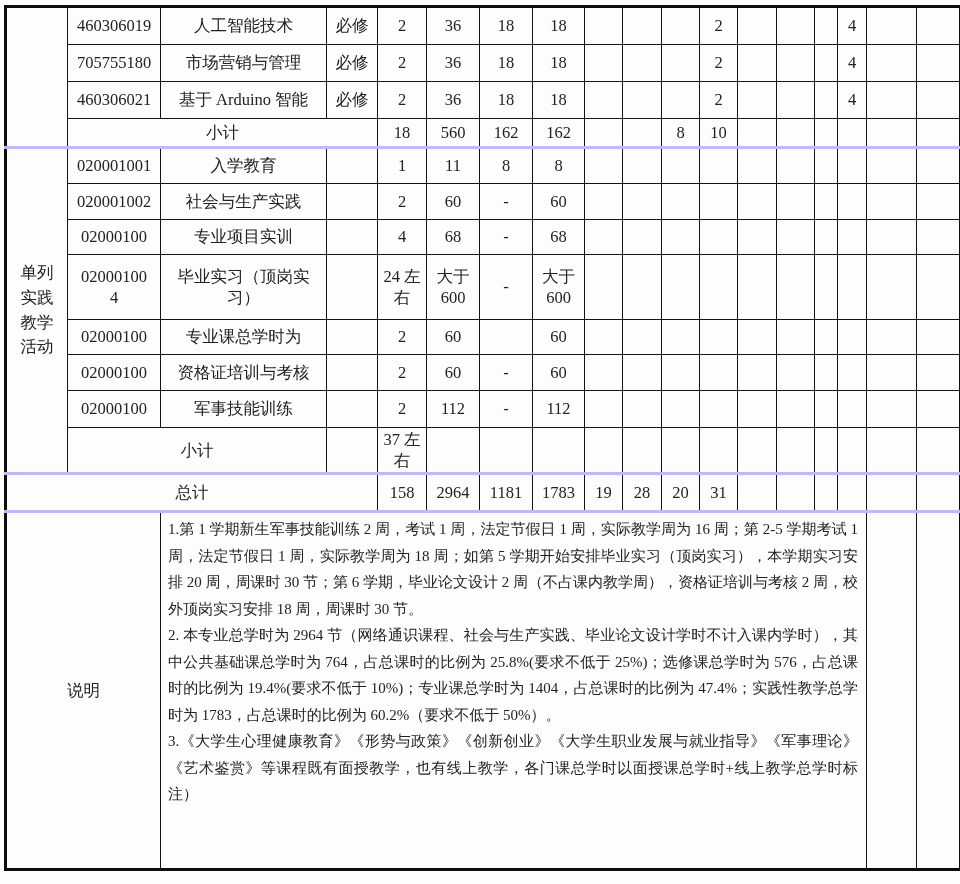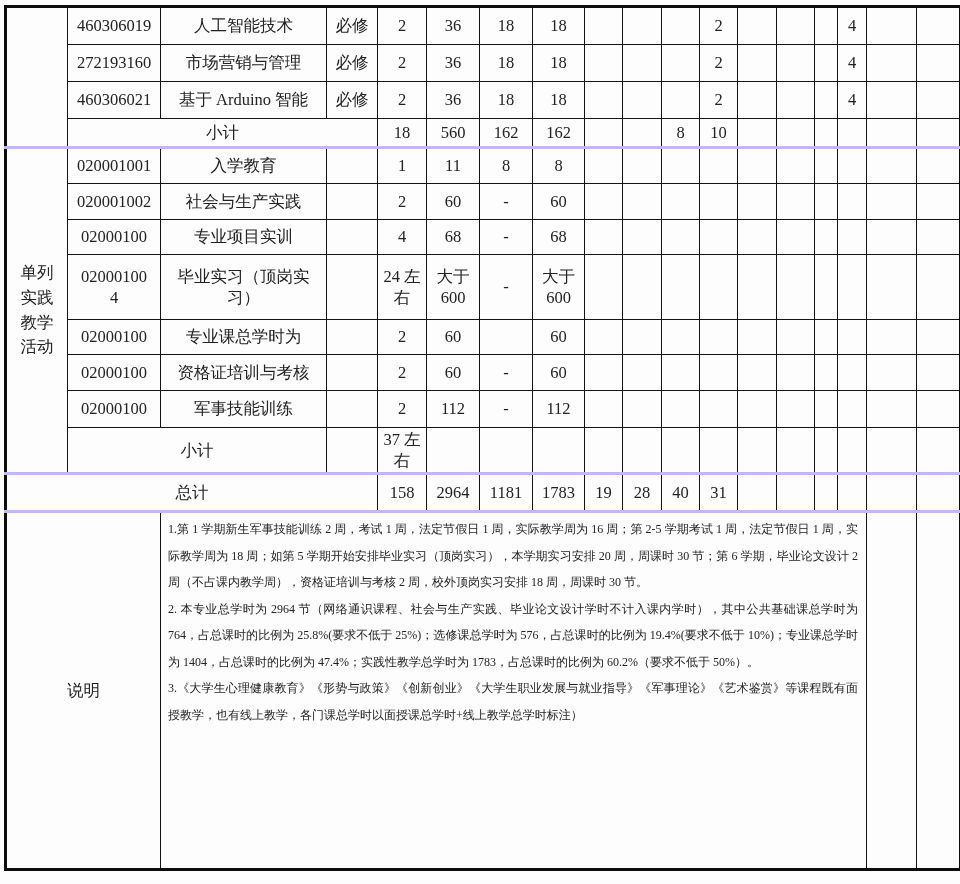--- a/index.html
+++ b/index.html
@@ -18,21 +18,21 @@
     font-size:16.5px;line-height:1.28;color:#222;
     padding:1px 2px;overflow:hidden;
     white-space:pre-line;
   }
   tr.sep td{border-top:3px solid #c4b5fd;}
   td.name{padding:1px 3px;}
   td.notes-cell{
     text-align:justify;vertical-align:top;
     padding:3px 8px 3px 7px;white-space:normal;
   }
-  td.notes-cell p{margin:0;font-size:12px;line-height:26.5px;color:#222;}
+  td.notes-cell p{margin:0;font-size:15px;line-height:26.5px;color:#222;}
   td.cat{line-height:1.5;}
 </style>
 </head>
 <body>
 
 <div class="sheet">
 <table class="plan">
 <colgroup>
   <col style="width:62px">
         <col style="width:93px">
@@ -69,21 +69,21 @@
   <td></td>
   <td>2</td>
   <td></td>
   <td></td>
   <td></td>
   <td>4</td>
   <td></td>
   <td></td>
 </tr>
 <tr style="height:37px">
-  <td>272193160</td>
+  <td>705755180</td>
   <td class="name">市场营销与管理</td>
   <td>必修</td>
   <td>2</td>
   <td>36</td>
   <td>18</td>
   <td>18</td>
   <td></td>
   <td></td>
   <td></td>
   <td>2</td>
@@ -294,21 +294,21 @@
 </tr>
 
 <tr class="sep" style="height:38px">
   <td colspan="4">总计</td>
   <td>158</td>
   <td>2964</td>
   <td>1181</td>
   <td>1783</td>
   <td>19</td>
   <td>28</td>
-  <td>40</td>
+  <td>20</td>
   <td>31</td>
   <td></td>
   <td></td>
   <td></td>
   <td></td>
   <td></td>
   <td></td>
 </tr>
 
 <tr class="sep" style="height:358px">

